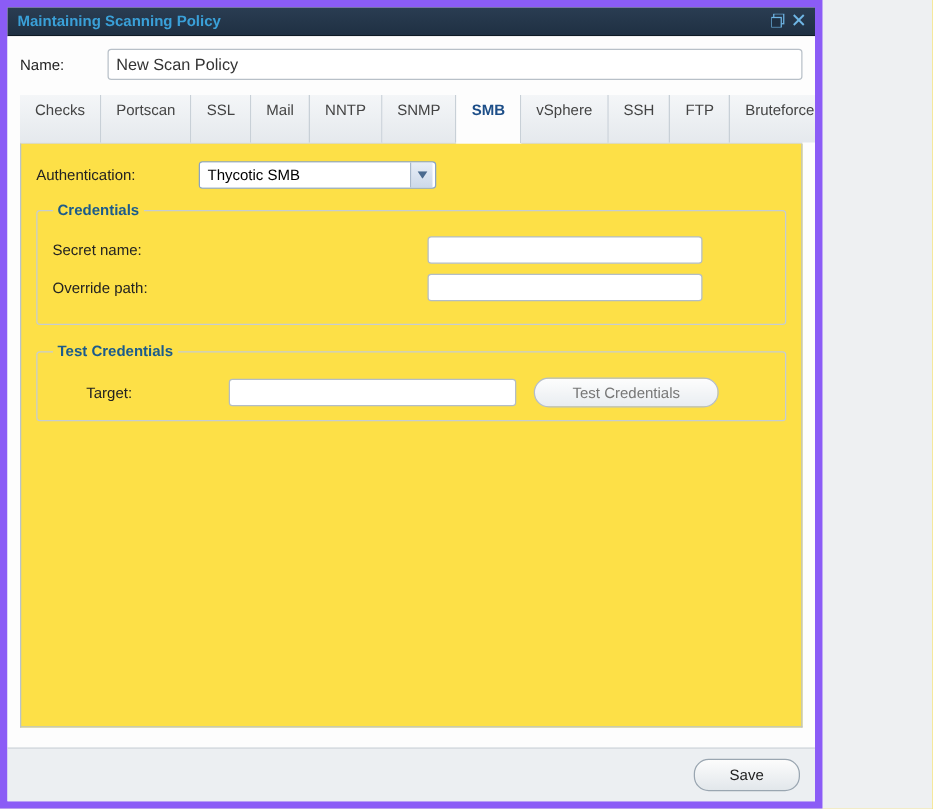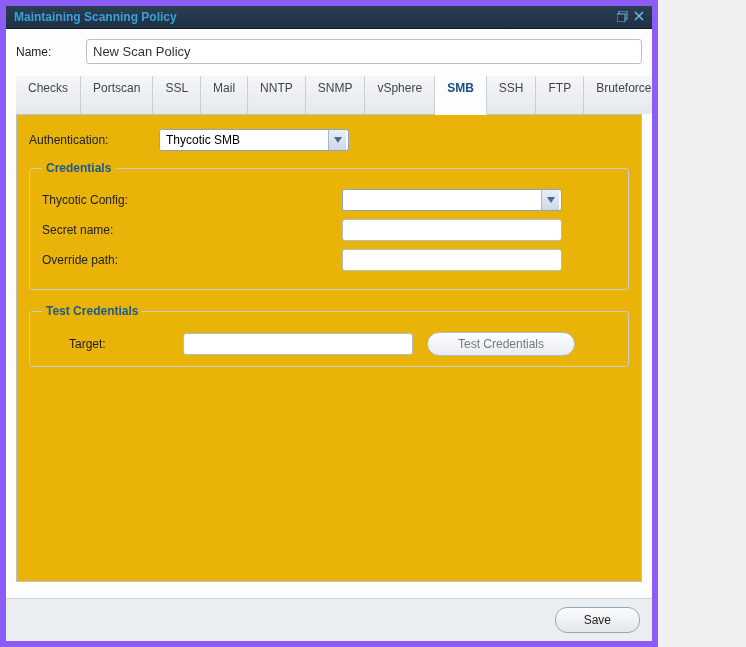--- a/index.html
+++ b/index.html
@@ -68,21 +68,21 @@
     .tab.active {
       background: #fdfdfd;
       border-bottom: 1px solid #fdfdfd;
       margin-bottom: -1px;
       color: #1d4e88;
       font-weight: bold;
     }
     .tab-panel {
       border: 1px solid #b9c3cc;
       border-top: none;
-      background: #eab308;
+      background: #fde047;
       padding: 14px 12px;
       flex: 1;
     }
     .form-row { display: flex; align-items: center; margin-bottom: 10px; }
     .form-row > label { width: 130px; color: #222; }
     .select-wrap {
       display: inline-flex;
       align-items: stretch;
       border: 1px solid #8aa4c4;
       border-radius: 3px;
@@ -192,22 +192,22 @@
       <input class="name-input" type="text" value="New Scan Policy" style="">
     </div>
 
     <div class="tabstrip">
       <div class="tab">Checks</div>
       <div class="tab">Portscan</div>
       <div class="tab">SSL</div>
       <div class="tab">Mail</div>
       <div class="tab">NNTP</div>
       <div class="tab">SNMP</div>
+      <div class="tab active">SMB</div>
       <div class="tab">vSphere</div>
-      <div class="tab active">SMB</div>
       <div class="tab">SSH</div>
       <div class="tab">FTP</div>
       <div class="tab">Bruteforce</div>
       <div class="tab">Web app</div>
       <div class="tab">Description</div>
     </div>
 
     <div class="tab-panel">
 
       <div class="form-row">
@@ -218,31 +218,20 @@
             <svg viewBox="0 0 8 6">
                 <polygon points="0,0 8,0 4,6" fill="#4a6a8f"></polygon>
               </svg>
           </div>
         </div>
       </div>
 
       <fieldset>
         <legend>Credentials</legend>
 
-        <div class="cred-row">
-          <label>Thycotic Config:</label>
-          <div class="select-wrap" style="width:220px;">
-            <input type="text" readonly="" style="width: 198px;" value="">
-            <div class="select-btn">
-              <svg viewBox="0 0 8 6">
-                  <polygon points="0,0 8,0 4,6" fill="#4a6a8f"></polygon>
-                </svg>
-            </div>
-          </div>
-        </div>
 
         <div class="cred-row">
           <label>Secret name:</label>
           <input class="text-input" type="text" value="" style="">
         </div>
 
         <div class="cred-row">
           <label>Override path:</label>
           <input class="text-input" type="text" value="" style="">
         </div>

